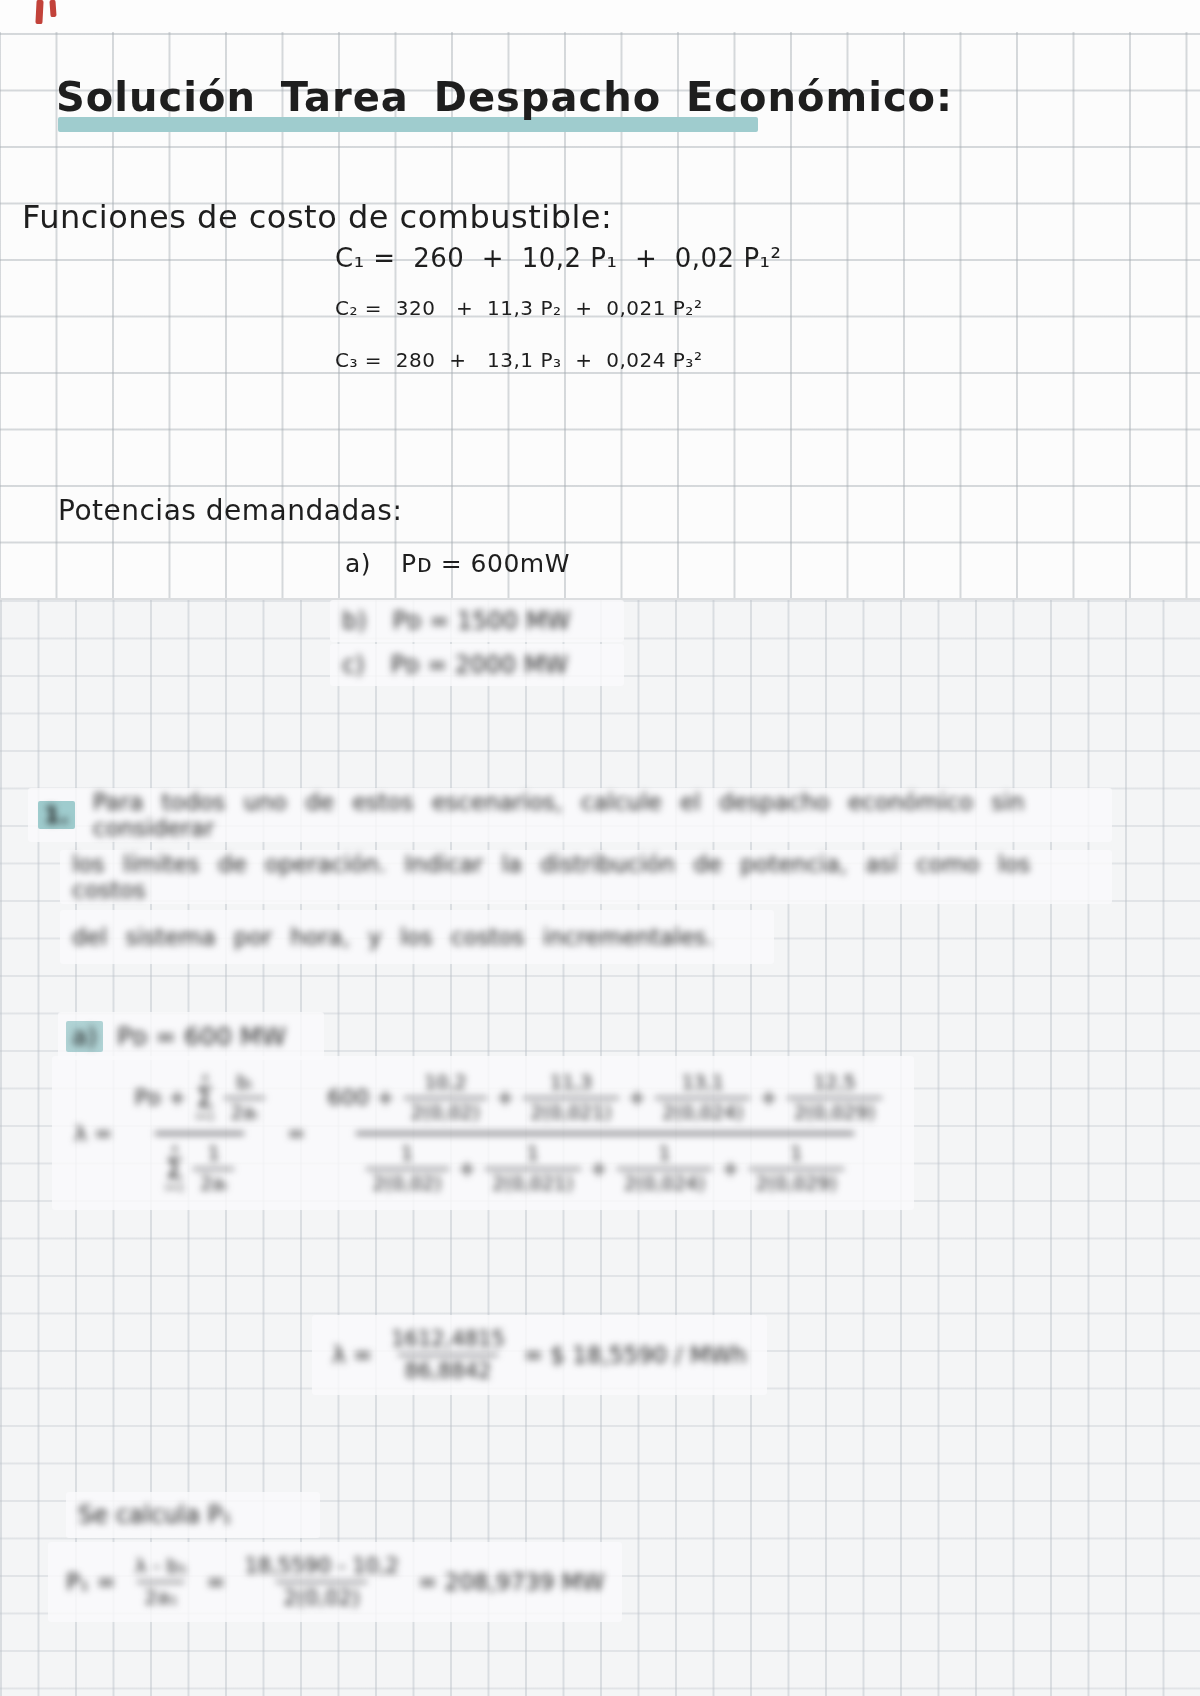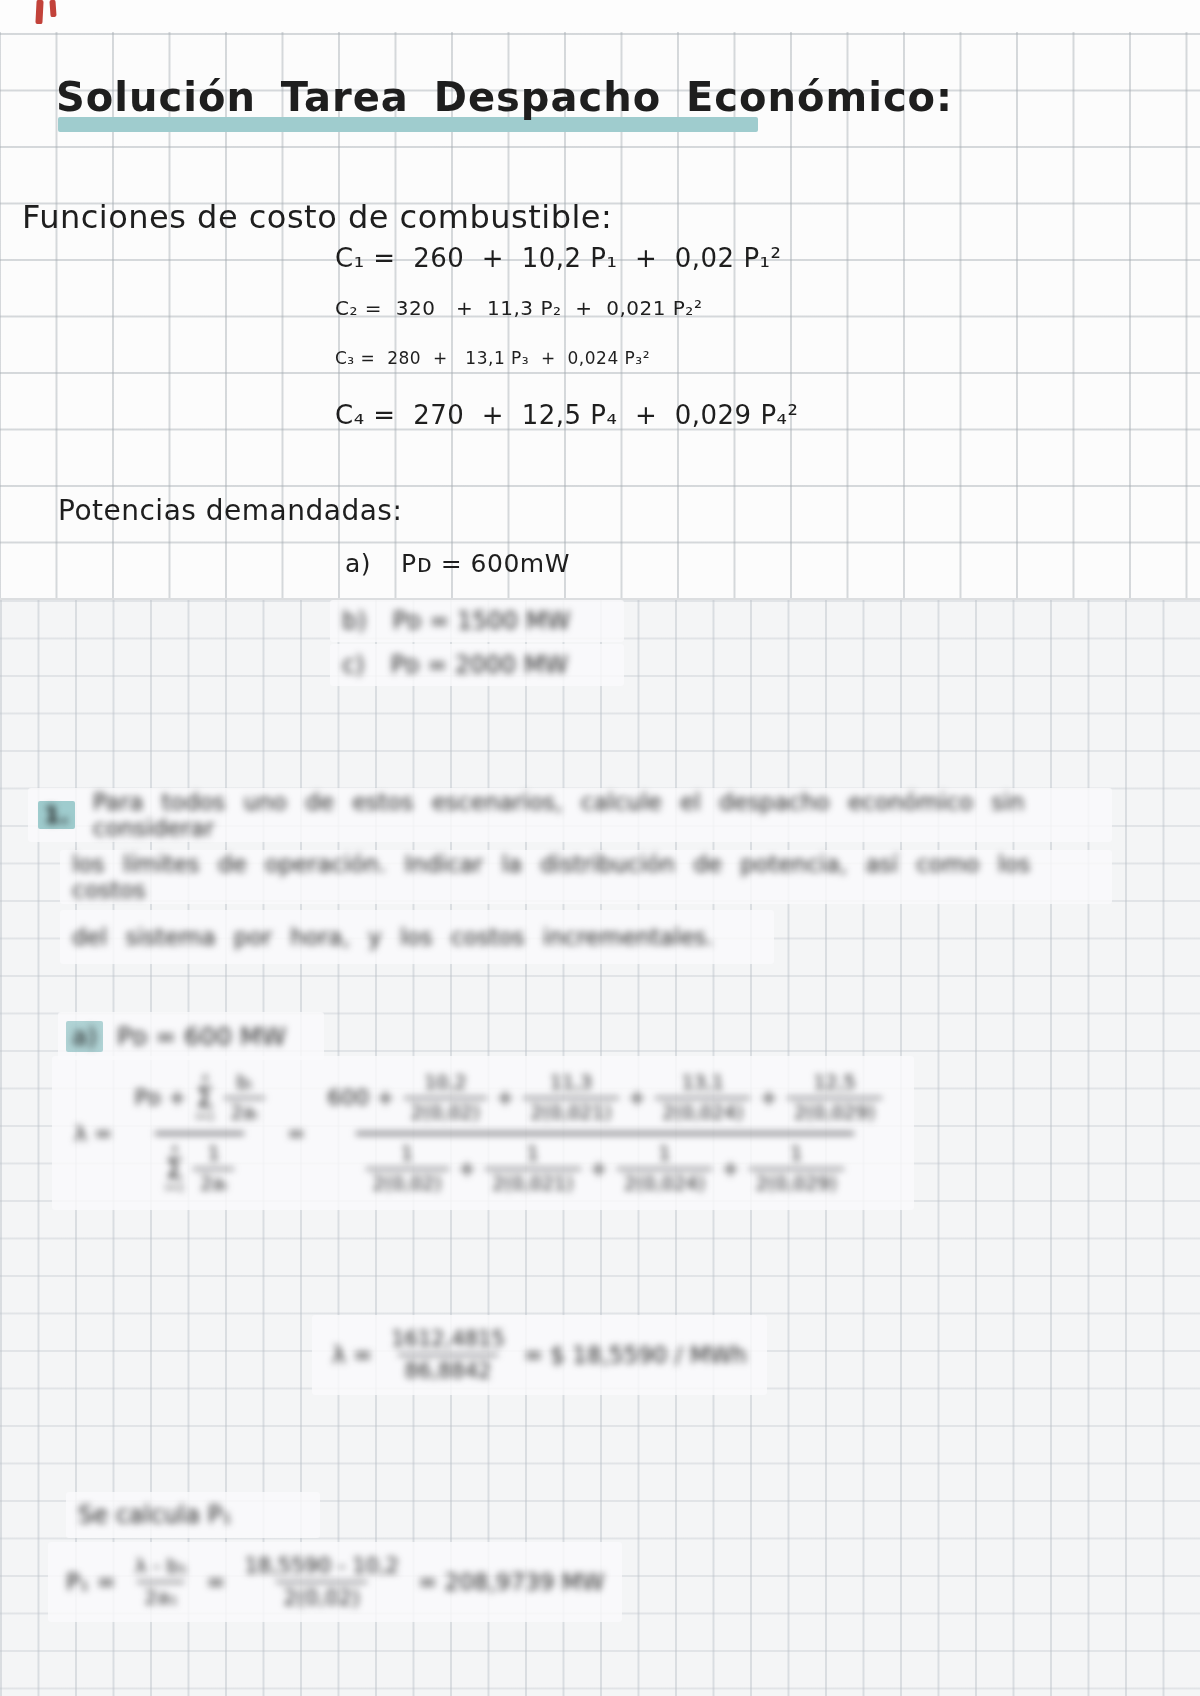--- a/index.html
+++ b/index.html
@@ -63,22 +63,21 @@
 
   <div class="red-mark" style="left:36px;top:0;width:7px;height:24px;background:#c2423a;transform:rotate(3deg);"></div>
   <div class="red-mark" style="left:50px;top:0;width:6px;height:17px;background:#c2423a;transform:rotate(-4deg);"></div>
 
   <div class="hl-bar" style="left:58px;top:117px;width:700px;height:15px;background:#9fccce;"></div>
   <div class="hw title" style="left:56px;top:74px;">Solución Tarea Despacho Económico:</div>
 
   <div class="hw" style="left:22px;top:198px;font-size:32px;">Funciones de costo de combustible:</div>
   <div class="hw eq" style="left:335px;top:243px;font-size:26px;">C₁ =  260  +  10,2 P₁  +  0,02 P₁²</div>
   <div class="hw eq" style="left:335px;top:296px;font-size:20px;">C₂ =  320   +  11,3 P₂  +  0,021 P₂²</div>
-  <div class="hw eq" style="left:335px;top:348px;font-size:17px;">C₃ =  280  +   13,1 P₃  +  0,024 P₃²</div>
-  <div class="hw eq" style="left:335px;top:400px;font-size:26px;">C₄ =  270  +  12,5 P₄  +  0,029 P₄²</div>
+  <div class="hw eq" style="left:335px;top:348px;font-size:20px;">C₃ =  280  +   13,1 P₃  +  0,024 P₃²</div>
 
   <div class="hw" style="left:58px;top:494px;font-size:28px;">Potencias demandadas:</div>
 
   <div class="hw" style="left:345px;top:549px;font-size:25px;display:flex;gap:30px;">
     <span>a)</span>
     <span>Pᴅ = 600mW</span>
   </div>
 
   <div class="band" style="left:330px;top:600px;width:270px;height:42px;padding:0 12px;">
     <span class="blurred" style="font-size:24px;display:flex;gap:26px;white-space:pre;">

